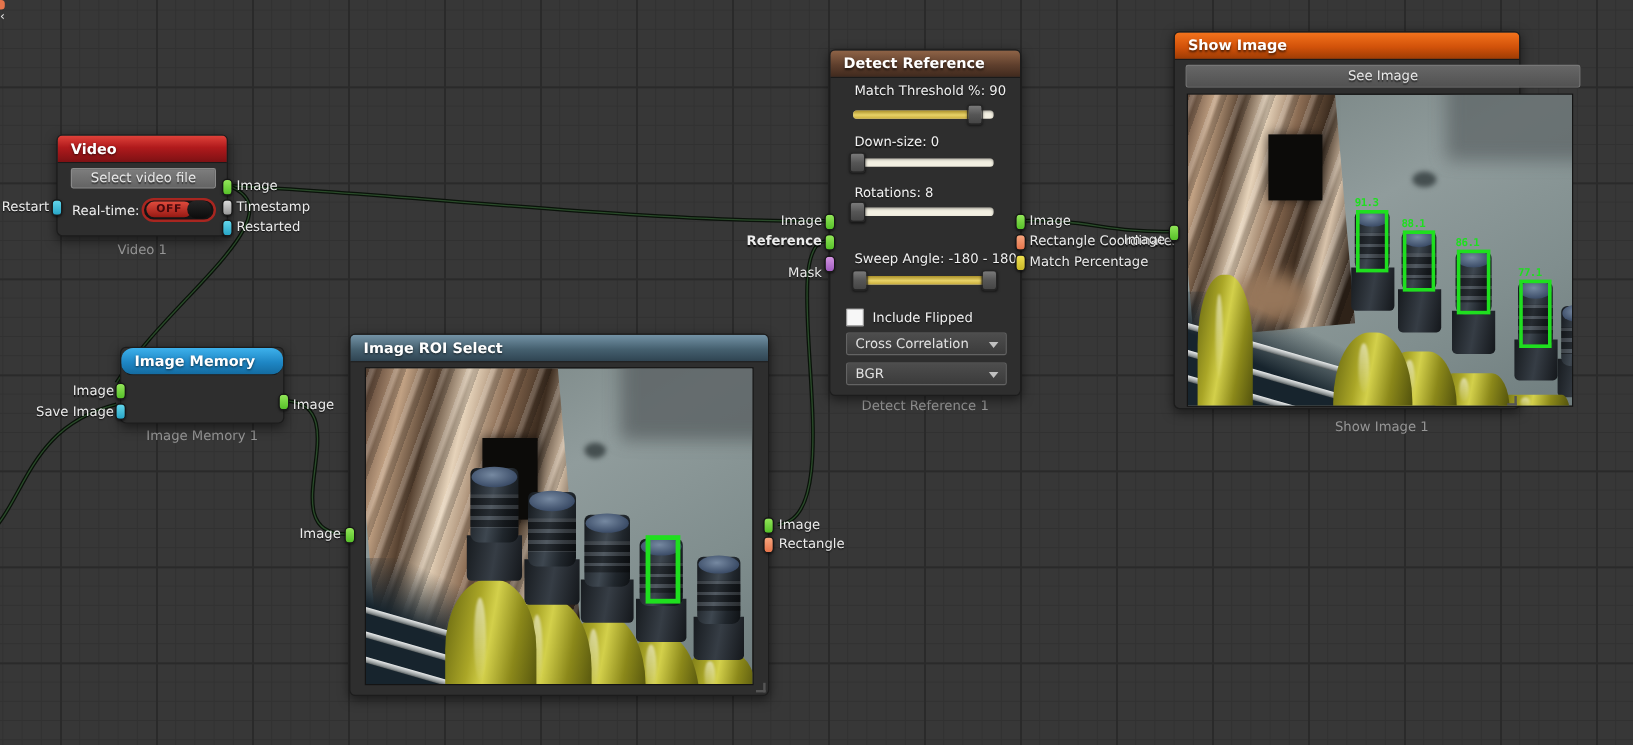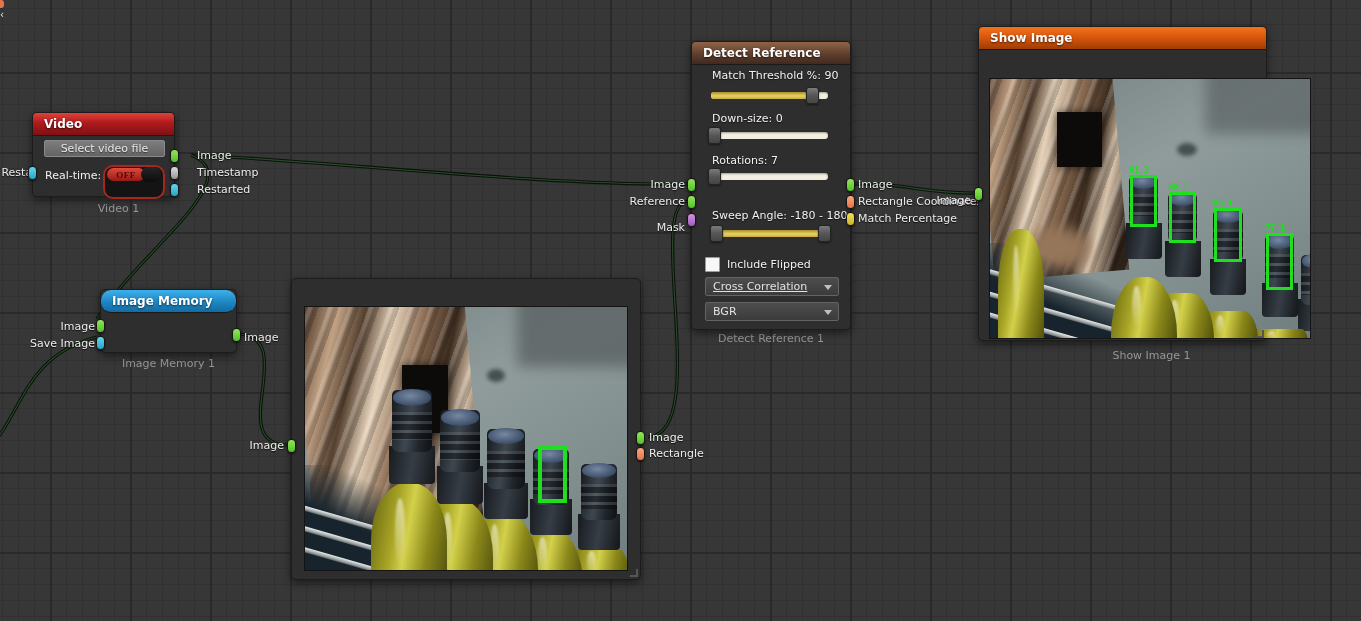--- a/index.html
+++ b/index.html
@@ -37,22 +37,22 @@
   .port.salmon{background:linear-gradient(180deg,#f8a67e,#e5744b);}
   .port.yellow{background:linear-gradient(180deg,#f1e150,#c8b728);}
   .plabel{position:absolute;font-size:11px;color:#ececec;text-shadow:0 1px 1px rgba(0,0,0,.8);
           white-space:nowrap;z-index:2;transform:translateY(-50%);}
   .plabel.r{transform:translate(-100%,-50%);}
   .btn{position:absolute;display:flex;align-items:center;justify-content:center;
        background:linear-gradient(180deg,#7d7d7d,#646464);border:1px solid #8a8a8a;
        border-radius:2px;font-size:11px;color:#e9e9e9;text-shadow:0 1px 1px rgba(0,0,0,.5);cursor:pointer;}
   .btn.dark{background:linear-gradient(180deg,#666,#525252);border-color:#777;}
   .rtlabel{position:absolute;font-size:11px;color:#eee;}
-  .toggle{position:absolute;width:62px;height:34px;border-radius:10px;background:#141414;
-          border:2px solid #a82620;display:flex;align-items:center;font-family:Liberation Serif, serif;}
+  .toggle{position:absolute;width:62px;height:20px;border-radius:10px;background:#141414;
+          border:2px solid #a82620;display:flex;align-items:center;}
   .toggle .tg-on{position:absolute;left:2px;top:1px;width:38px;height:13px;border-radius:8px;
           background:linear-gradient(180deg,#e04a3c,#971a14);color:#47090c;font-size:9px;
           font-weight:bold;display:flex;align-items:center;justify-content:center;letter-spacing:.5px;}
   .toggle .tg-knob{position:absolute;right:2px;top:0px;width:20px;height:15px;border-radius:8px;
           background:linear-gradient(180deg,#262626,#0c0c0c);}
   .drlabel{position:absolute;left:20px;font-size:11px;color:#f2f2f2;text-shadow:0 1px 1px rgba(0,0,0,.7);white-space:nowrap;}
   .strack{position:absolute;height:7px;border-radius:3px;background:#f3f0e2;box-shadow:inset 0 1px 2px rgba(0,0,0,.35);}
   .sfill{position:absolute;height:7px;border-radius:3px 0 0 3px;
          background:linear-gradient(180deg,#a98f2a,#e8d267 55%,#c9ad3c);}
   .shandle{position:absolute;width:13px;height:17px;border-radius:3px;border:1px solid #242424;
@@ -116,21 +116,21 @@
       <path d="M851,184 C902,182 925,194 975,193" stroke="#0a120a" stroke-width="3.2"></path>
       <path d="M851,184 C902,182 925,194 975,193" stroke="#325a32" stroke-width="1.1" opacity=".8"></path>
     </g>
   </svg>
 
   <div class="offedge" style="left:0;top:412;">
     <div style="position:absolute;left:0;top:0;width:4px;height:8px;border-radius:0 3px 3px 0;background:#e5744b;"></div>
     <div style="position:absolute;left:0;top:9px;color:#e8e8e8;font-size:10px;">‹</div>
   </div>
 
-  <div class="node" style="left:32px;top:112px;width:143px;height:85px;">
+  <div class="node" style="left:47px;top:112px;width:143px;height:85px;">
     <div class="nhead red">
       <span>Video</span>
     </div>
     <div class="btn" style="left:11px;top:27px;width:121px;height:17px;">Select video file</div>
     <span class="rtlabel" style="left:12px;top:56px;">Real-time:</span>
     <div class="toggle" style="left:70px;top:52px;">
       <span class="tg-on">OFF</span>
       <span class="tg-knob"></span>
     </div>
     <span class="port cyan" style="left:-5px;top:53px;"></span>
@@ -151,20 +151,23 @@
     <span class="port green" style="left:-5px;top:29px;"></span>
     <span class="port cyan" style="left:-5px;top:46px;"></span>
     <span class="port green" style="right:-5px;top:38px;"></span>
   </div>
   <span class="plabel r" style="left:95px;top:326px;">Image</span>
   <span class="plabel r" style="left:95px;top:343px;">Save Image</span>
   <span class="plabel" style="left:244px;top:337px;">Image</span>
   <div class="caption" style="left:100px;top:357px;width:137px;">Image Memory 1</div>
 
   <div class="node" style="left:291px;top:278px;width:350px;height:302px;">
+    <div class="nhead steel">
+      <span>Image ROI Select</span>
+    </div>
 
     <div class="scene" style="left:12px;top:27px;width:324px;height:265px;">
       <div class="blob" style="left:-10px;top:-16px;width:150px;height:66px;background:#2a2622;"></div>
       <div class="blob" style="left:212px;top:-22px;width:140px;height:82px;background:#5a6163;opacity:.8;"></div>
       <div class="foil" style="left:-12px;top:-14px;width:170px;height:252px;"></div>
       <div class="hole" style="left:97px;top:58px;width:46px;height:68px;"></div>
       <div class="dot" style="left:182px;top:62px;width:18px;height:13px;"></div>
       <div class="darkfloor" style="width:150px;height:105px;"></div>
       <div class="rail" style="left:-10px;top:196px;width:150px;"></div>
       <div class="rail" style="left:-12px;top:216px;width:170px;"></div>
@@ -213,62 +216,63 @@
     <span class="drlabel" style="top:27px;">Match Threshold %: 90</span>
     <div class="strack" style="left:19px;top:50px;width:117px;">
       <span class="sfill" style="left:0;width:103px;"></span>
     </div>
     <span class="shandle" style="left:114px;top:45px;"></span>
 
     <span class="drlabel" style="top:70px;">Down-size: 0</span>
     <div class="strack" style="left:19px;top:90px;width:117px;"></div>
     <span class="shandle" style="left:16px;top:85px;"></span>
 
-    <span class="drlabel" style="top:112px;">Rotations: 7</span>
+    <span class="drlabel" style="top:112px;">Rotations: 8</span>
     <div class="strack" style="left:19px;top:131px;width:117px;"></div>
     <span class="shandle" style="left:16px;top:126px;"></span>
 
     <span class="drlabel" style="top:167px;">Sweep Angle: -180 - 180</span>
     <div class="strack" style="left:22px;top:188px;width:112px;">
       <span class="sfill" style="left:2px;width:108px;border-radius:3px;"></span>
     </div>
     <span class="shandle" style="left:18px;top:183px;"></span>
     <span class="shandle" style="left:126px;top:183px;"></span>
 
     <span class="cb" style="left:13px;top:215px;"></span>
     <span class="drlabel" style="left:35px;top:216px;">Include Flipped</span>
 
-    <div class="dd" style="left:13px;top:235px;width:134px;text-decoration:underline;">
+    <div class="dd" style="left:13px;top:235px;width:134px;">
       <span>Cross Correlation</span>
       <span class="chev"></span>
     </div>
     <div class="dd" style="left:13px;top:260px;width:134px;">
       <span>BGR</span>
       <span class="chev"></span>
     </div>
 
     <span class="port green" style="left:-5px;top:136px;"></span>
     <span class="port green" style="left:-5px;top:153px;"></span>
     <span class="port violet" style="left:-5px;top:171px;"></span>
     <span class="port green" style="right:-5px;top:136px;"></span>
     <span class="port salmon" style="right:-5px;top:153px;"></span>
     <span class="port yellow" style="right:-5px;top:170px;"></span>
   </div>
   <span class="plabel r" style="left:685px;top:184px;">Image</span>
-  <span class="plabel r" style="left:685px;top:201px;">Reference</span>
+  <span class="plabel r" style="left:685px;top:201px;font-weight:bold;">Reference</span>
   <span class="plabel r" style="left:685px;top:227px;">Mask</span>
   <span class="plabel" style="left:858px;top:184px;">Image</span>
   <span class="plabel" style="left:858px;top:201px;">Rectangle Coordinates</span>
   <span class="plabel" style="left:858px;top:218px;">Match Percentage</span>
   <div class="caption" style="left:691px;top:332px;width:160px;">Detect Reference 1</div>
 
   <div class="node" style="left:978px;top:26px;width:289px;height:315px;">
     <div class="nhead orange">
       <span>Show Image</span>
     </div>
+    <div class="btn dark" style="left:9px;top:27px;width:329px;height:19px;">See Image</div>
 
     <div class="scene" style="left:10px;top:51px;width:322px;height:261px;">
       <div class="blob" style="left:-10px;top:-16px;width:120px;height:58px;background:#2a2622;"></div>
       <div class="blob" style="left:215px;top:-20px;width:130px;height:75px;background:#5a6163;opacity:.7;"></div>
       <div class="foil" style="left:-14px;top:-12px;width:135px;height:215px;"></div>
       <div class="hole" style="left:67px;top:33px;width:45px;height:55px;"></div>
       <div class="blob" style="left:38px;top:148px;width:62px;height:42px;background:#96765a;border-radius:50%;"></div>
       <div class="dot" style="left:187px;top:64px;width:20px;height:13px;"></div>
       <div class="darkfloor" style="width:140px;height:95px;"></div>
       <div class="rail" style="left:-8px;top:188px;width:140px;"></div>

